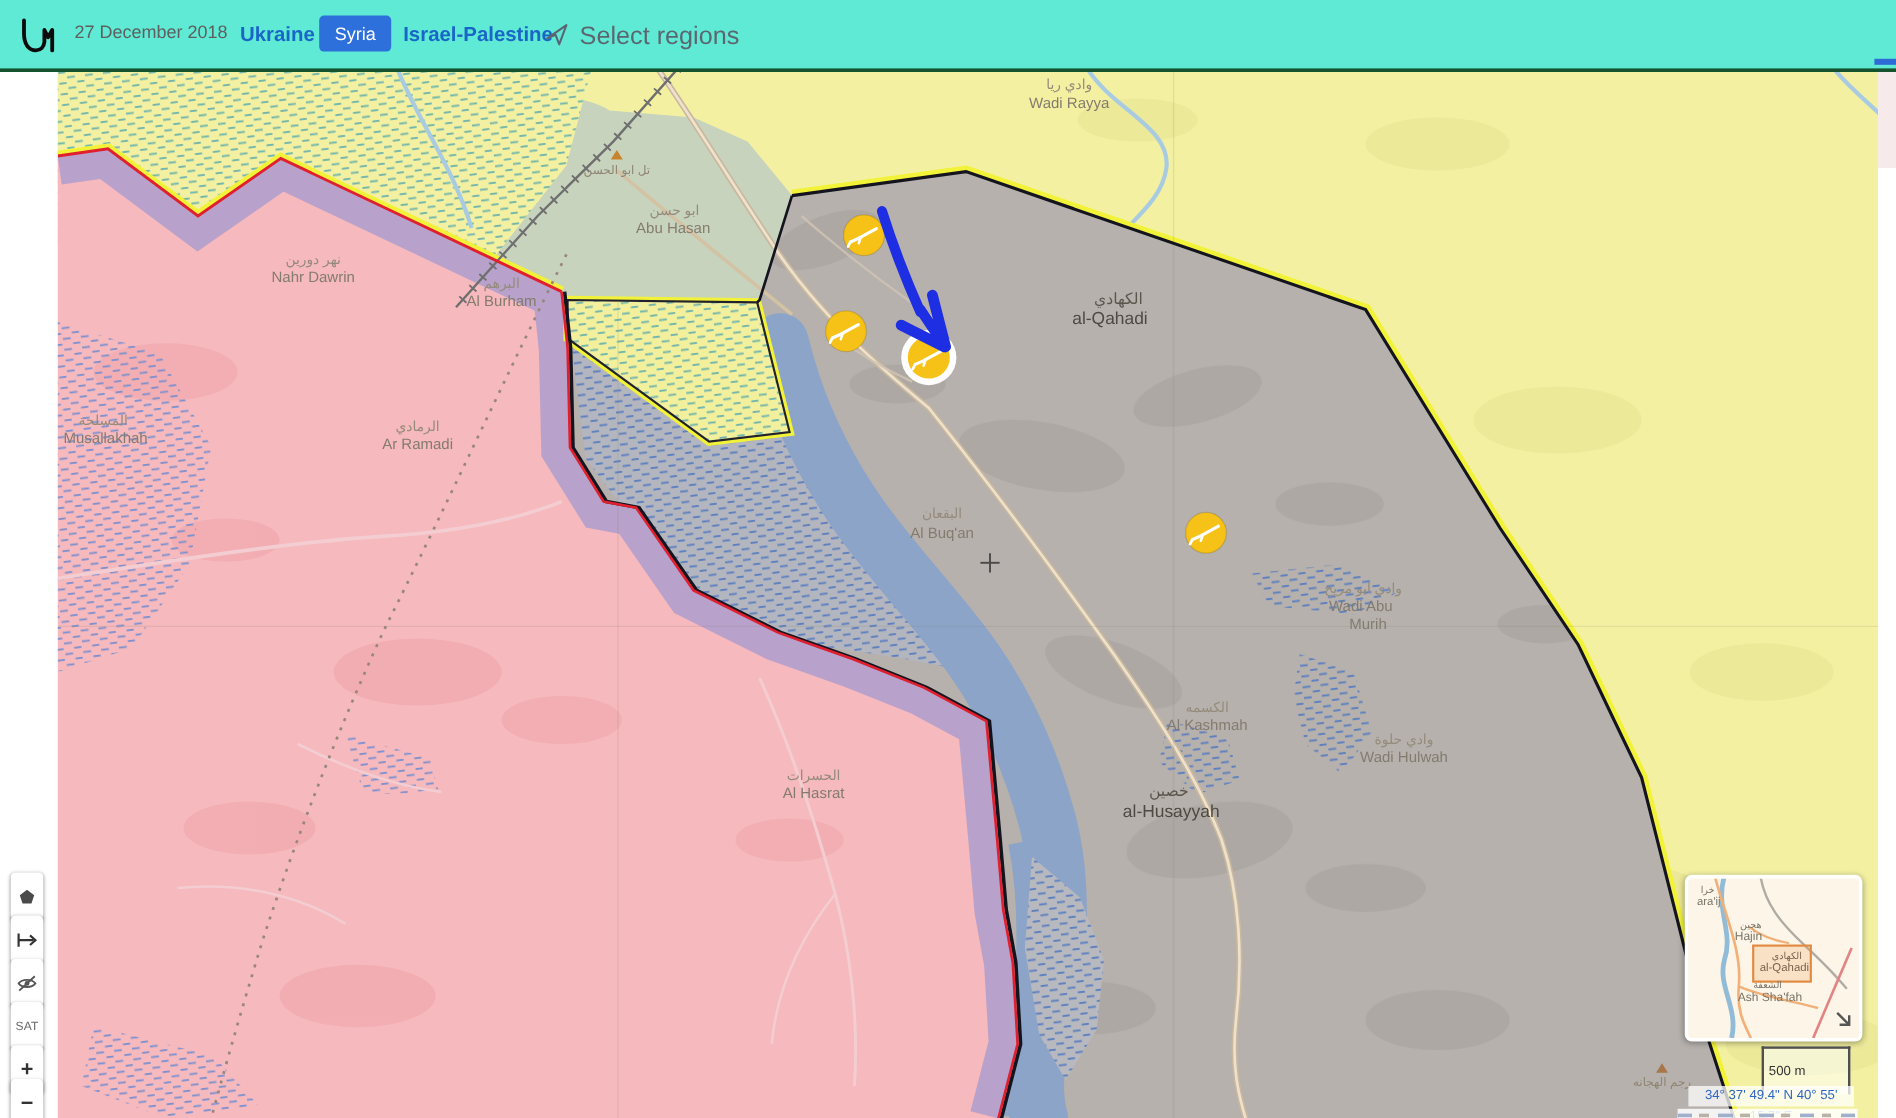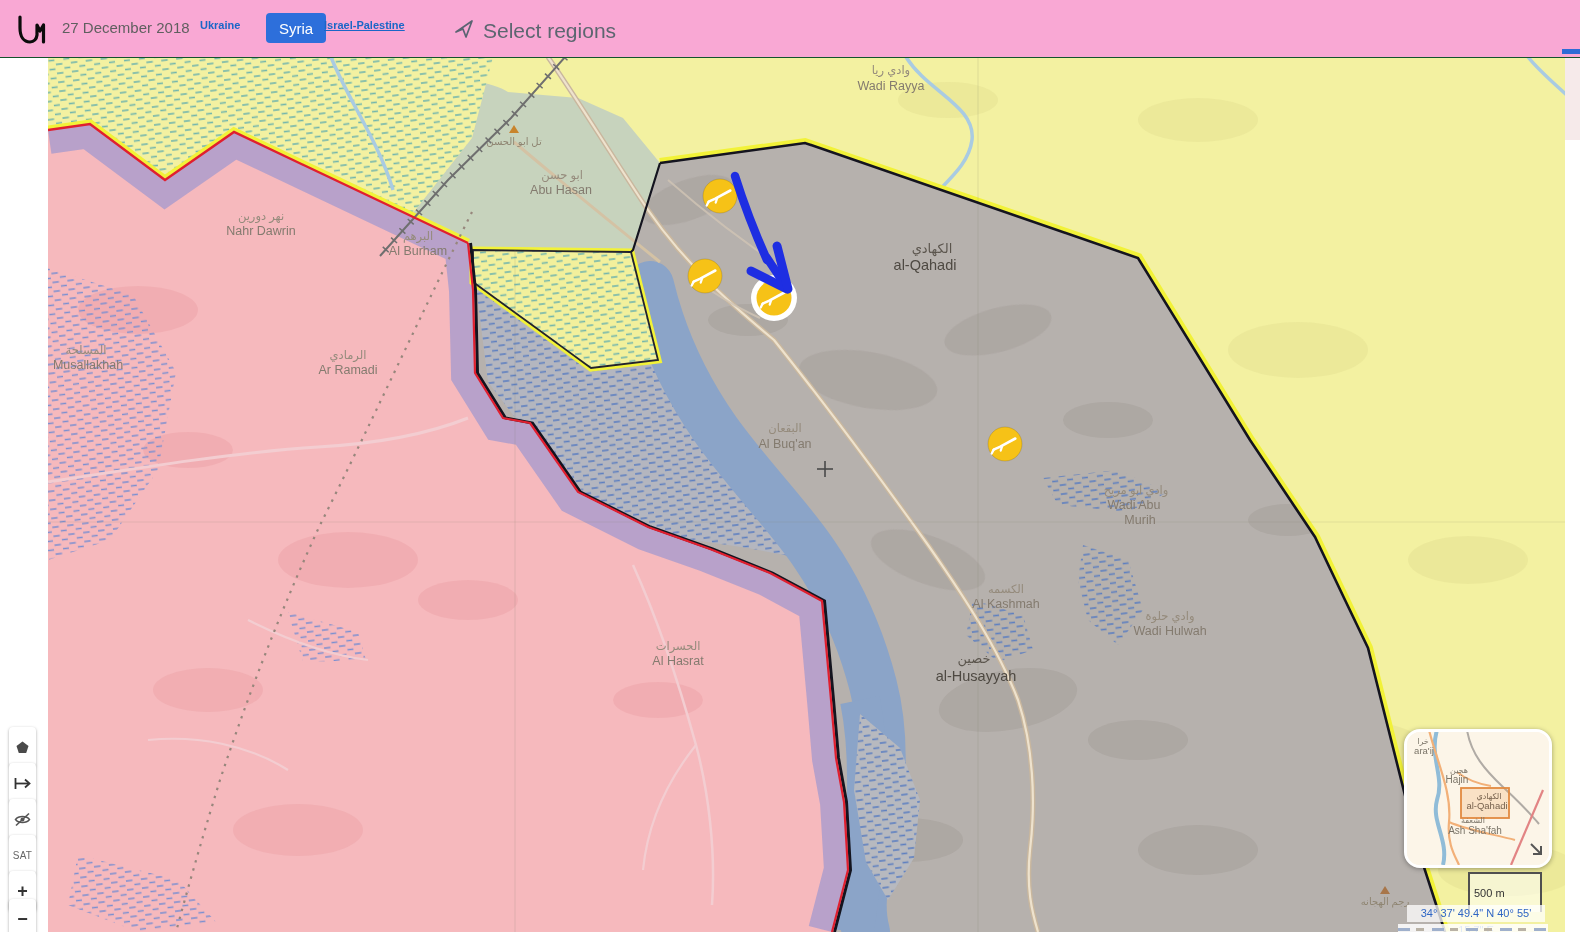--- a/index.html
+++ b/index.html
@@ -1,45 +1,45 @@
 <!DOCTYPE html>
 <html><head>
 <meta charset="utf-8">
 <style>
   html,body{margin:0;padding:0;width:1580px;height:932px;overflow:hidden;
     font-family:"Liberation Sans","DejaVu Sans",sans-serif;background:#fff;}
   .app{position:relative;width:1580px;height:932px;}
   
-  .header{position:absolute;left:0;top:0;width:1580px;height:57px;background:#f9a8d4;
-    border-bottom:1px solid #14532d;z-index:30;display:flex;align-items:center;}
+  .header{position:absolute;left:0;top:0;width:1580px;height:57px;background:#5eead4;
+    border-bottom:3px solid #14532d;z-index:30;display:flex;align-items:center;}
   .logo{position:absolute;left:16px;top:13px;width:30px;height:32px;}
   .hdr-date{position:absolute;left:62px;top:19px;font-size:15px;color:#5f5f5f;}
-  .hdr-link{position:absolute;top:19px;font-size:11px;font-weight:bold;color:#1a66c7;text-decoration:none;cursor:pointer;}
-  .hdr-link.uk{left:200px;} .hdr-link.ip{left:324px;text-decoration:underline;}
+  .hdr-link{position:absolute;top:19px;font-size:17px;font-weight:bold;color:#1a66c7;text-decoration:none;cursor:pointer;}
+  .hdr-link.uk{left:200px;} .hdr-link.ip{left:336px;}
   .hdr-btn{position:absolute;left:266px;top:13px;height:30px;padding:0 13px;background:#2d6fdb;
     border-radius:4px;color:#fff;font-size:15px;font-weight:normal;display:flex;align-items:center;cursor:pointer;}
   .sel-icon{position:absolute;left:452px;top:17px;width:24px;height:24px;}
   .hdr-select{position:absolute;left:483px;top:19px;font-size:21px;color:#5c6670;cursor:pointer;}
   
   .mapwrap{position:absolute;left:0;top:57px;width:1565px;height:875px;overflow:hidden;padding-left:48px;}
   svg text{user-select:none;}
   .lbl-ar{fill:#958b7c;font-size:11.5px;text-anchor:middle;}
   .lbl-en{fill:#847b6f;font-size:12.5px;text-anchor:middle;}
   .lbl-ar-city{fill:#5b554d;font-size:13px;text-anchor:middle;}
   .lbl-en-city{fill:#4e4942;font-size:14.5px;text-anchor:middle;font-weight:500;}
   .lbl-tiny{fill:#8f8572;font-size:10px;text-anchor:middle;}
   
   .ctl{position:absolute;left:9px;width:27px;height:40px;background:#fff;border-radius:4px;
     box-shadow:0 1px 3px rgba(0,0,0,.35);z-index:20;display:flex;align-items:center;justify-content:center;
     color:#4a4a4a;cursor:pointer;}
   .ctl.sat{font-size:10px;color:#666;letter-spacing:.2px;}
   .ctl.zoom{font-size:18px;font-weight:bold;color:#333;}
   
   .minimap{position:absolute;left:1404px;top:729px;width:142px;height:133px;background:#fcf5e8;
-    border:3px solid #fff;border-radius:16px;box-shadow:0 1px 5px rgba(0,0,0,.35);z-index:20;overflow:hidden;cursor:pointer;}
+    border:3px solid #fff;border-radius:6px;box-shadow:0 1px 5px rgba(0,0,0,.35);z-index:20;overflow:hidden;cursor:pointer;}
   
   .scale{position:absolute;left:1468px;top:872px;z-index:20;font-size:11px;color:#333;}
   .scale .bar{background:rgba(255,255,255,.55);border:2px solid #4f4f4f;padding:12px 4px;line-height:14px;height:14px;box-sizing:content-box;}
   .scale .metric{width:62px;border-bottom:none;}
   .scale .imperial{width:76px;margin-top:29px;}
   
   .coords{position:absolute;left:1407px;top:905px;width:138px;height:17px;background:rgba(255,255,255,.75);
     color:#2f66c4;font-size:11px;text-align:center;line-height:17px;z-index:20;}
   .attr-cut{position:absolute;left:1398px;top:924px;width:150px;height:8px;background:rgba(255,255,255,.85);z-index:20;overflow:hidden;}
   .attr-cut i{display:block;margin-top:4px;height:3px;

